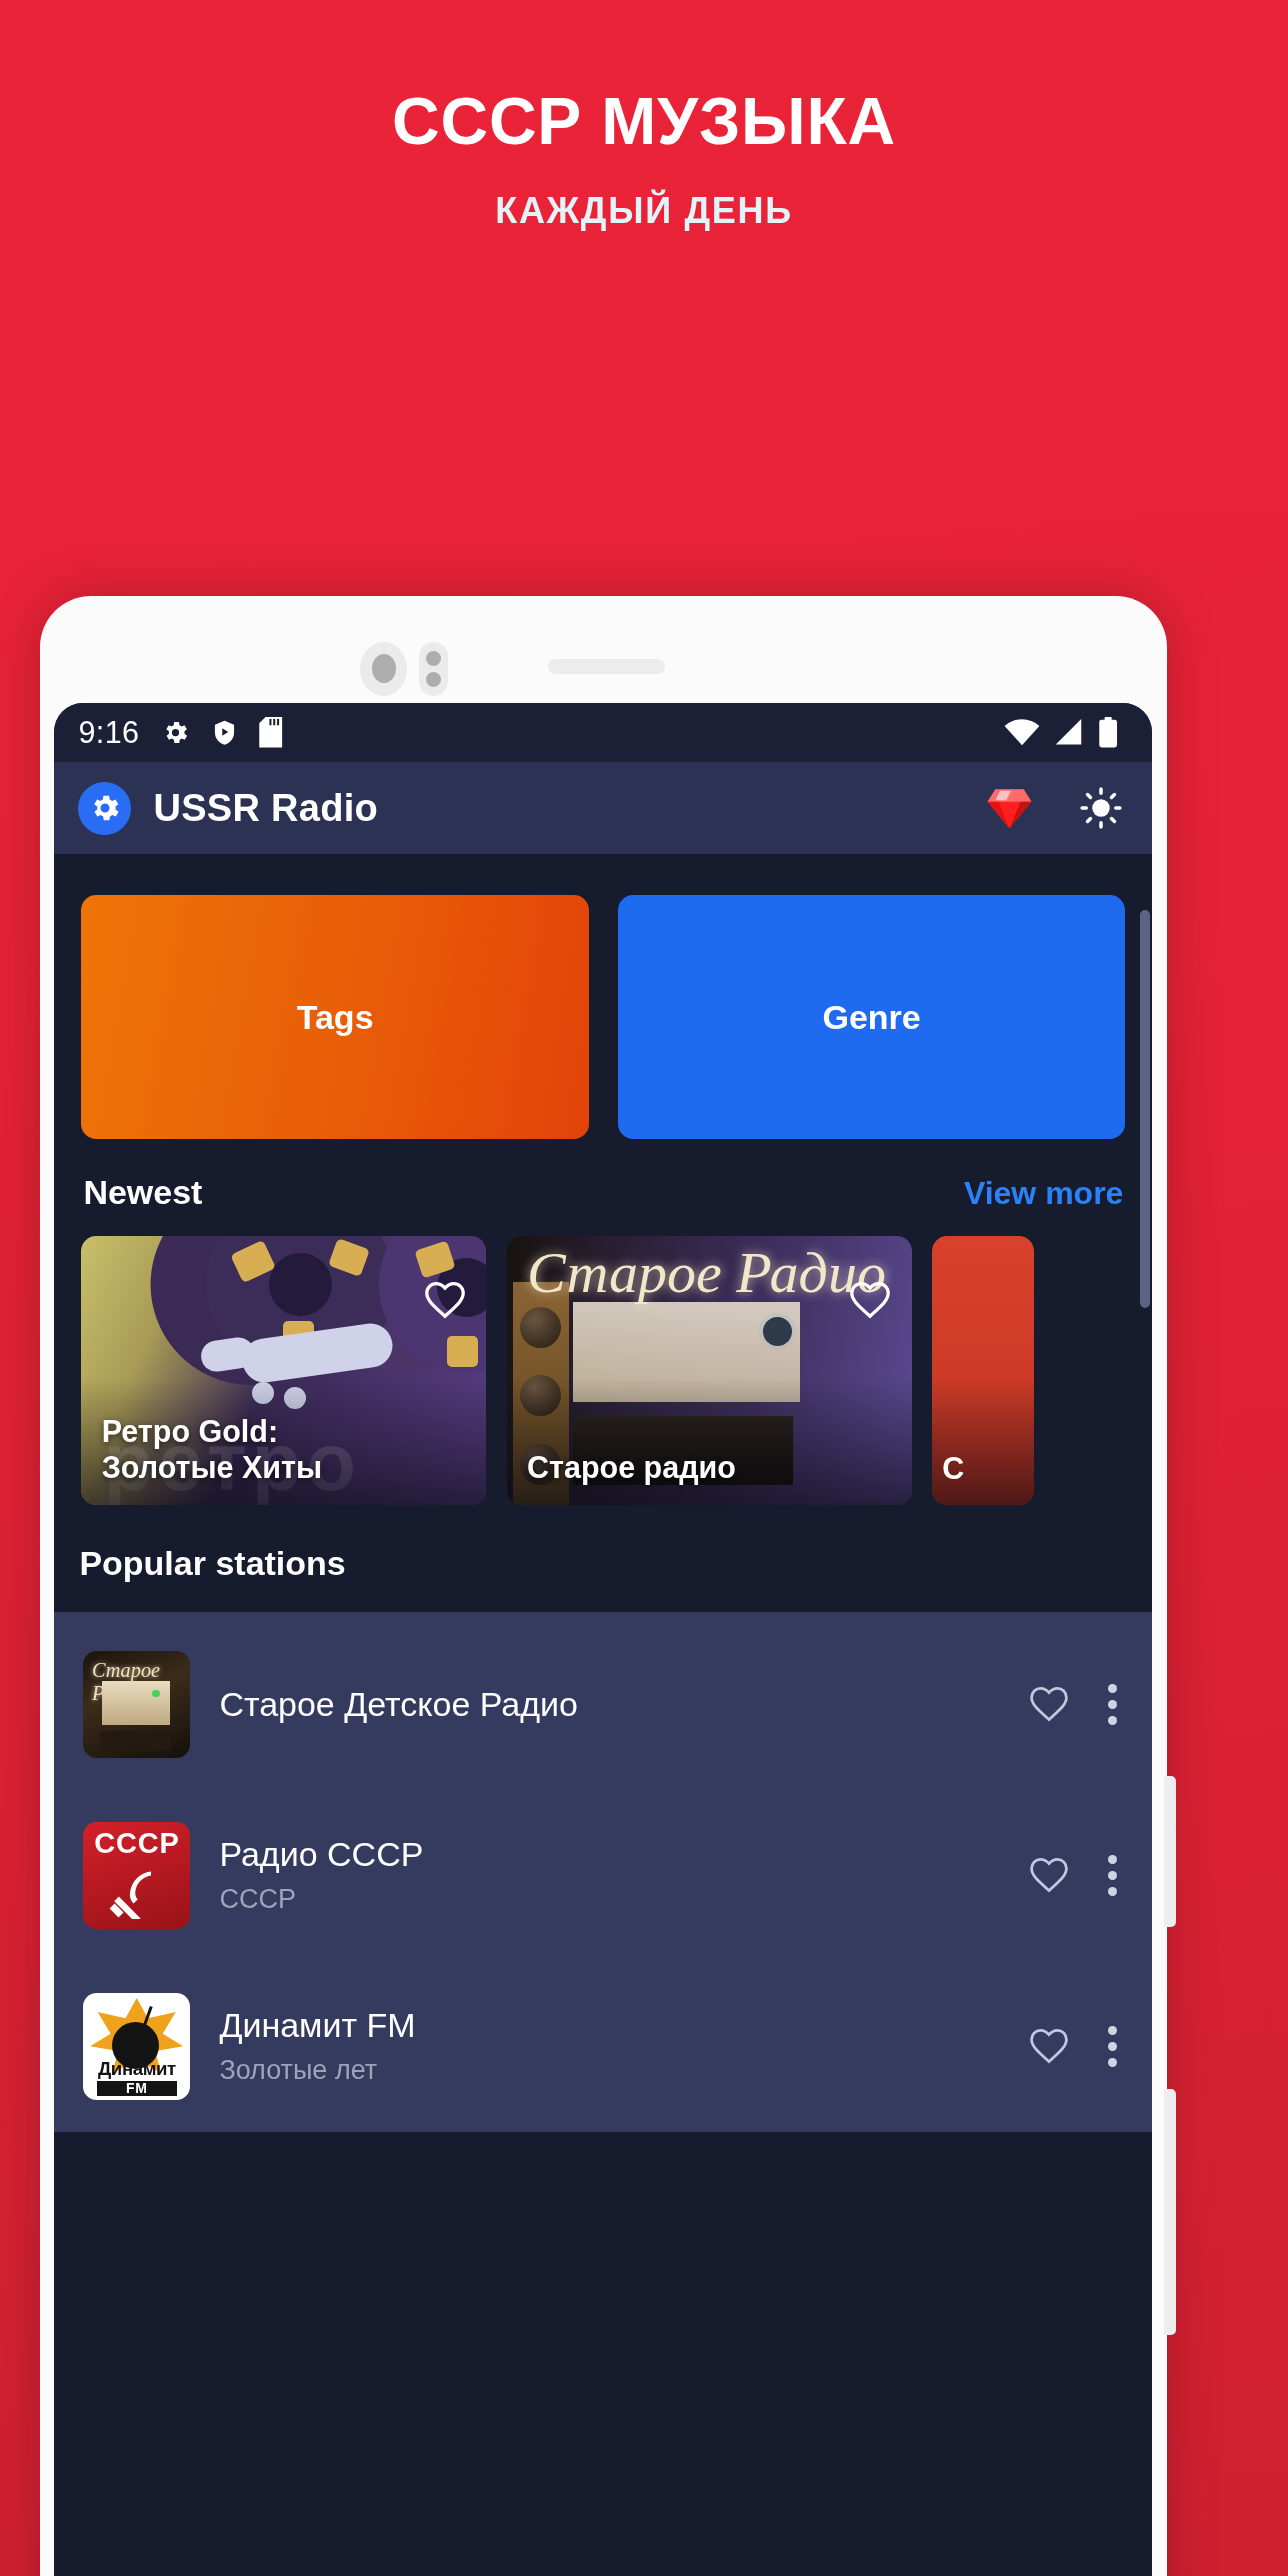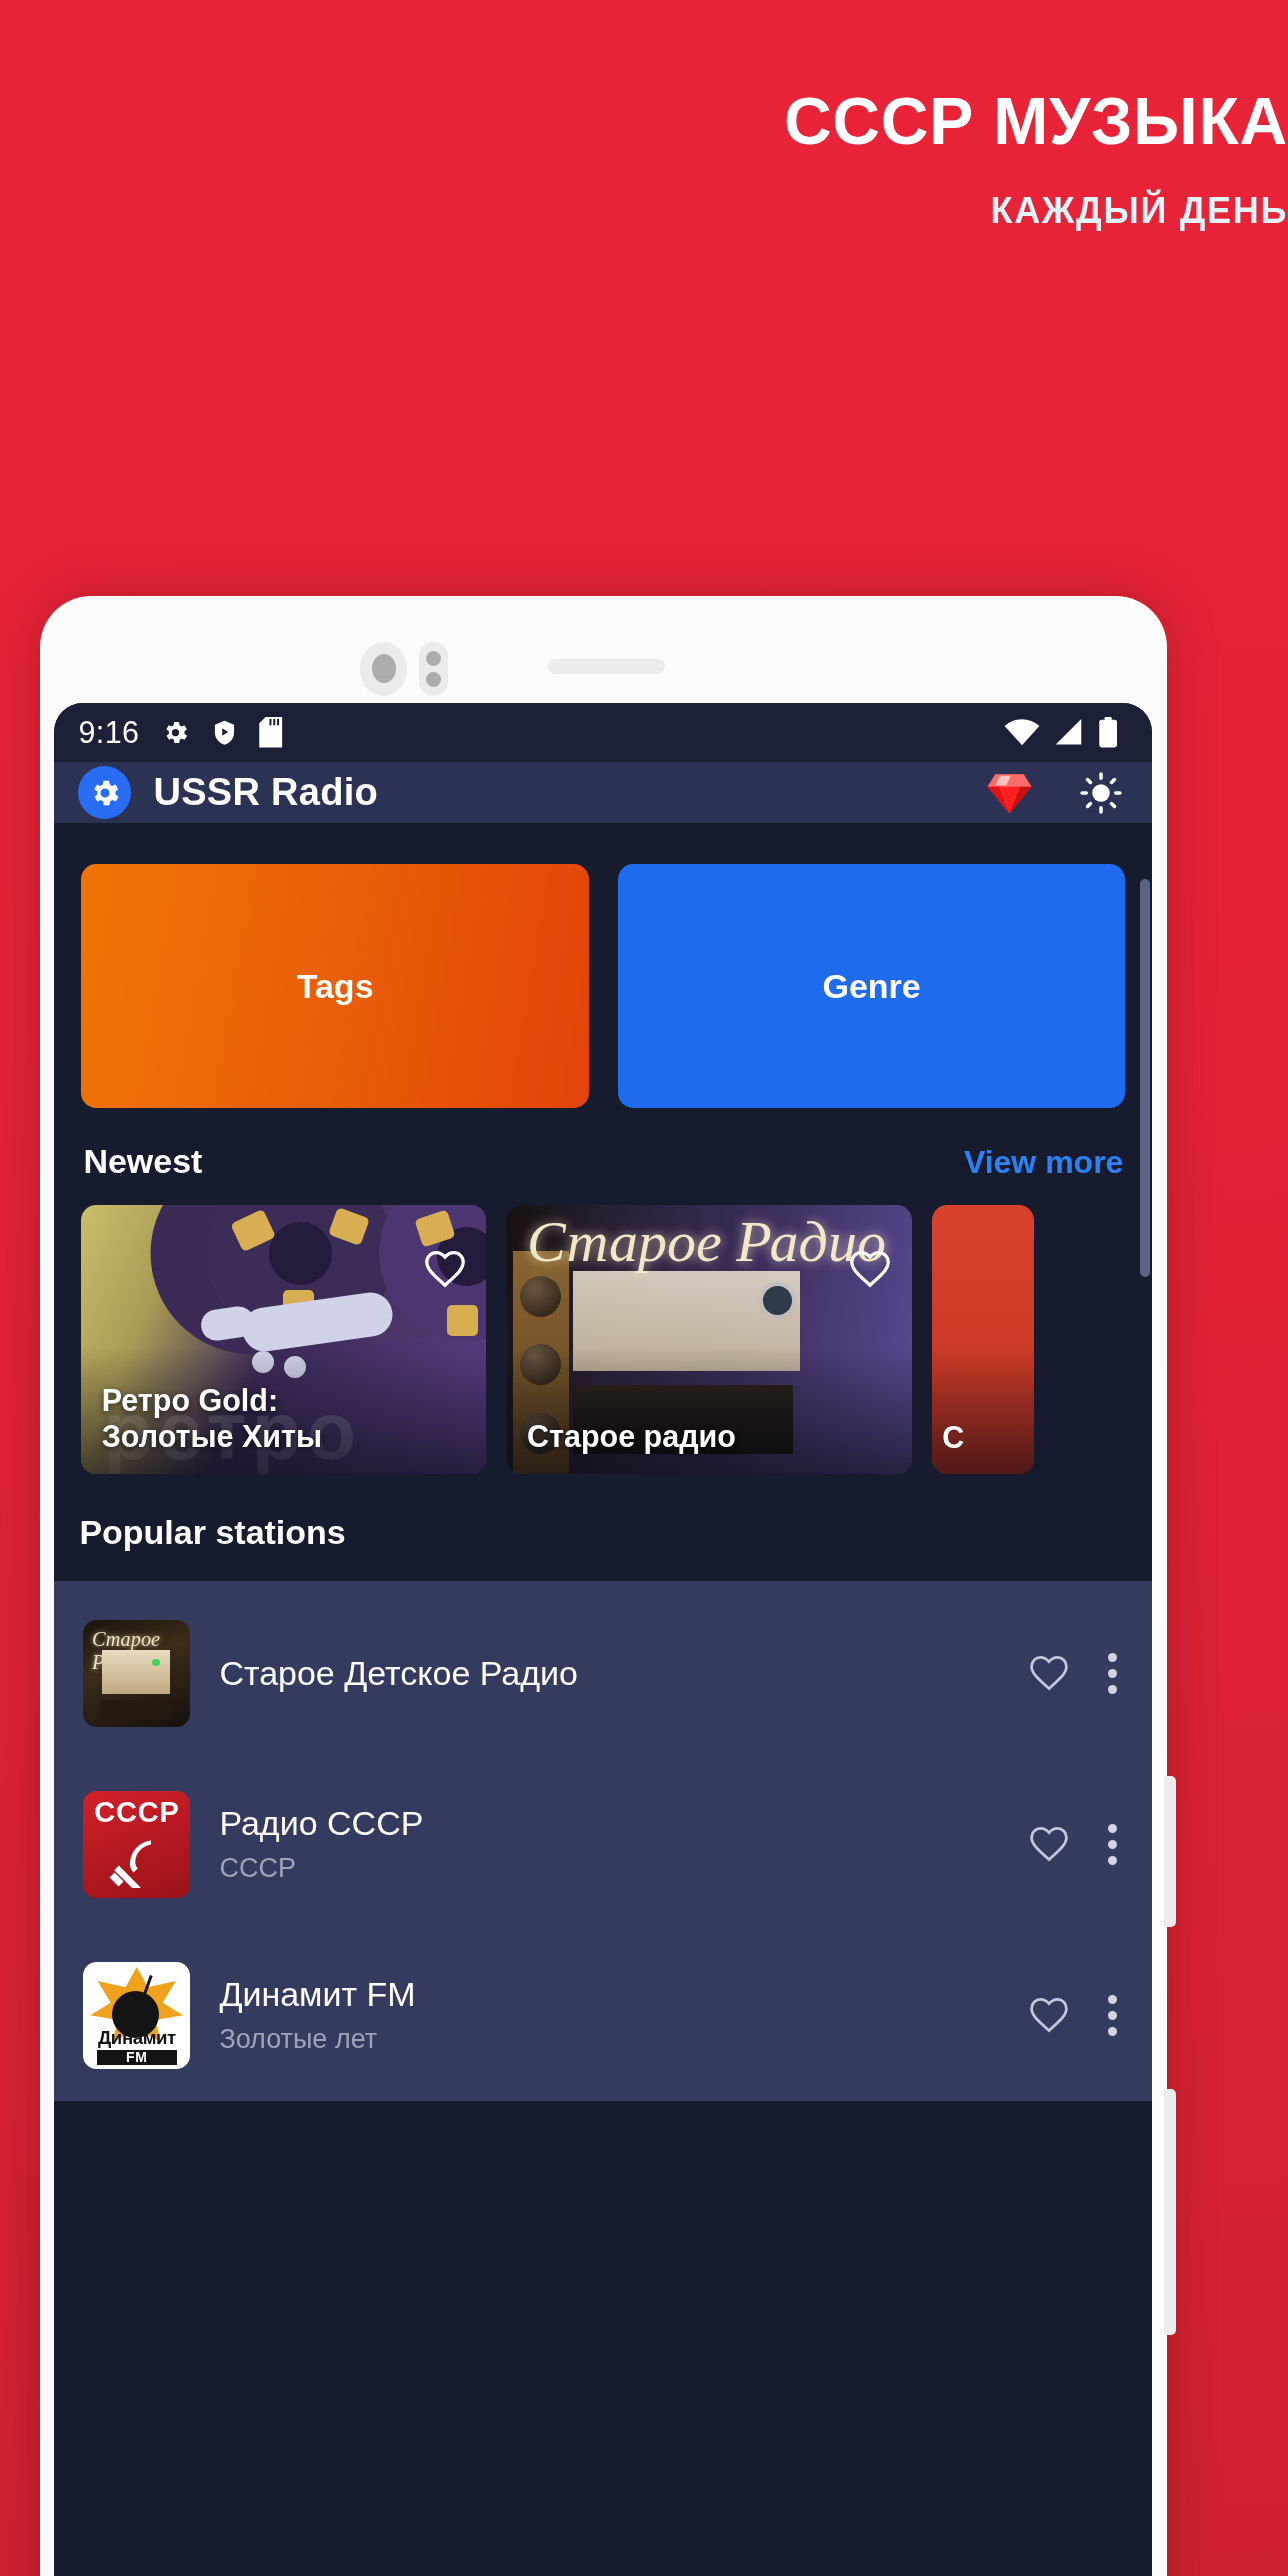--- a/index.html
+++ b/index.html
@@ -5,21 +5,21 @@
   * { margin:0; padding:0; box-sizing:border-box; }
   html, body { width:1288px; height:2576px; }
   body {
     font-family: "Liberation Sans", sans-serif;
     background: linear-gradient(175deg, #ea2338 0%, #e52236 38%, #cf2030 100%);
     position: relative;
     overflow: hidden;
   }
 
   
-  .promo { width:100%; text-align:right; padding-top:88px; }
+  .promo { width:100%; text-align:center; padding-top:88px; }
   .promo-title {
     font-size:66px; font-weight:700; color:#ffffff; letter-spacing:0.8px;
     line-height:1.0;
   }
   .promo-sub {
     margin-top:36px; font-size:36px; font-weight:700; color:#e2f4f7;
     letter-spacing:1.7px;
   }
 
   
@@ -75,21 +75,21 @@
     height:59px; display:flex; align-items:center;
     padding:0 34px 0 24px; background:#1b2036; color:#fff;
   }
   .sb-time { font-size:30.5px; font-weight:400; letter-spacing:0.4px; }
   .sb-left-icons { display:flex; align-items:center; gap:20.3px; margin-left:22px; }
   .sb-right { margin-left:auto; display:flex; align-items:center; gap:13.6px; }
   .sb-icon svg { display:block; }
 
   
   .appbar {
-    height:61px; background:#2c3253; display:flex; align-items:center;
+    height:92px; background:#2c3253; display:flex; align-items:center;
     padding:0 30.5px 0 24px;
   }
   .app-logo {
     width:53px; height:53px; border-radius:50%;
     background:#2a6df5; display:flex; align-items:center; justify-content:center;
     flex:0 0 auto;
   }
   .app-title {
     margin-left:22px; font-size:38px; font-weight:700; color:#fff;
     letter-spacing:0.3px;

